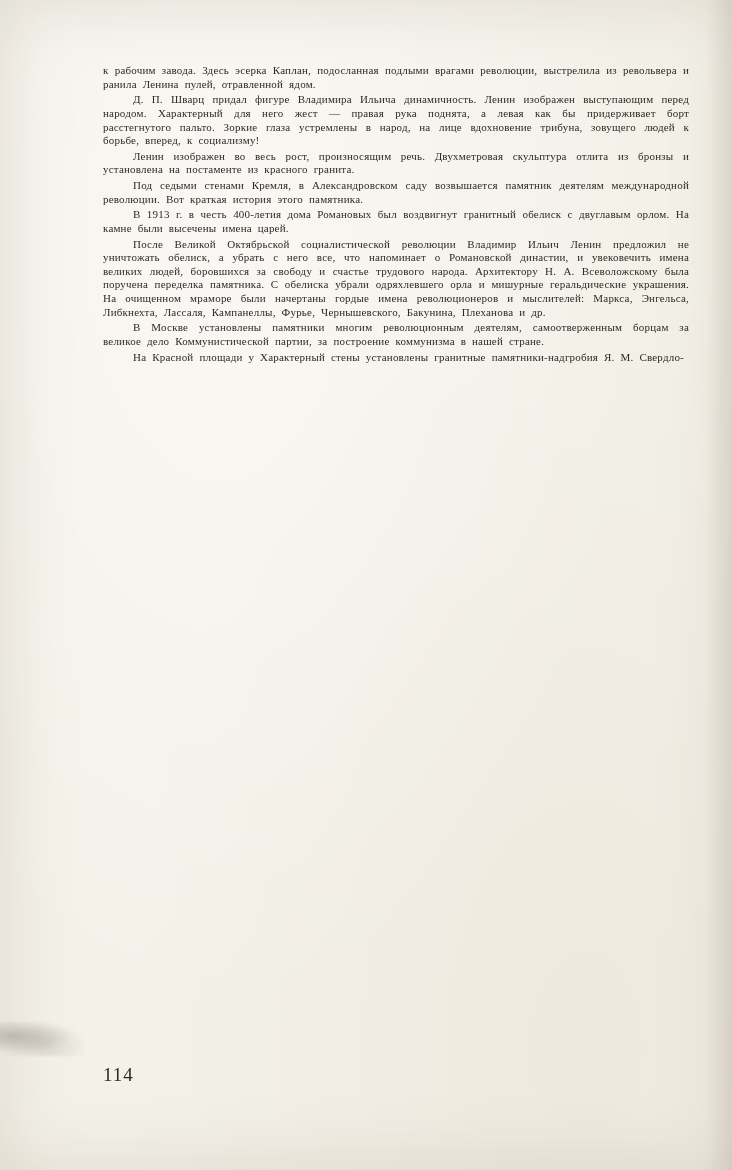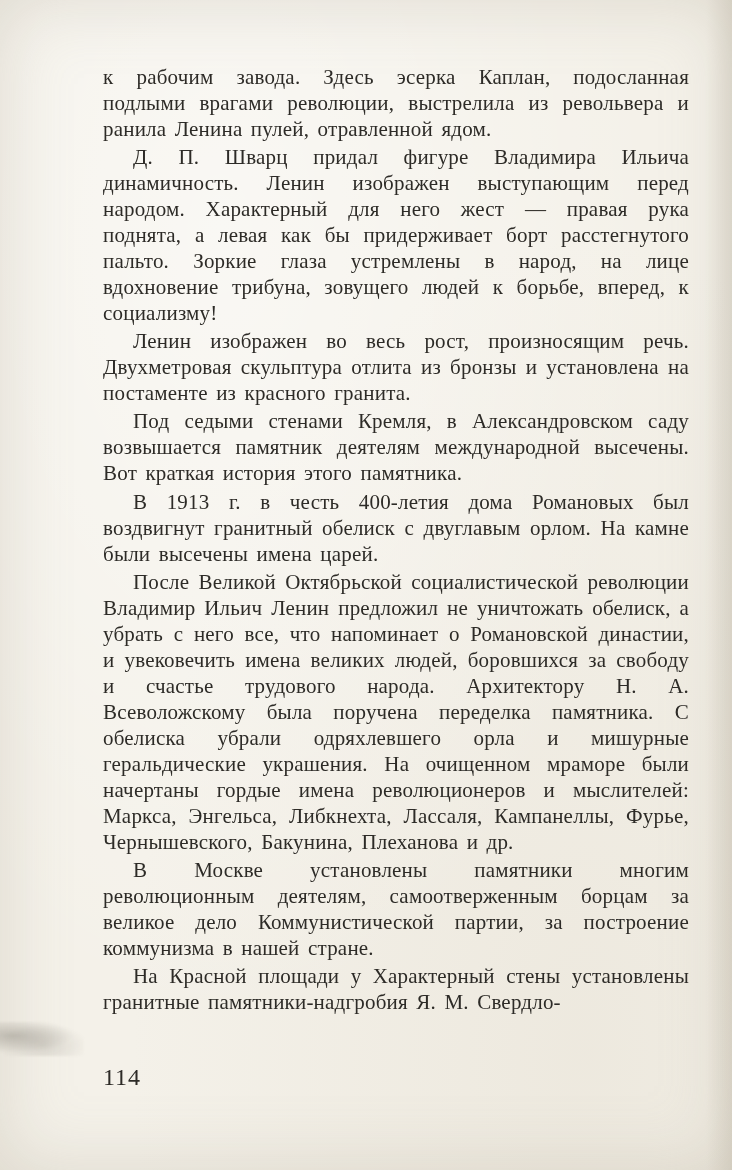--- a/index.html
+++ b/index.html
@@ -23,37 +23,37 @@
       #f4f1e9;
     box-shadow: inset 0 0 70px rgba(170,160,140,0.30);
     overflow: hidden;
   }
   .text-block {
     position: absolute;
     left: 103px;
     top: 64px;
     width: 586px;
     color: #2d2b27;
-    font-size: 21px;
+    font-size: 11px;
     line-height: 1.24;
     text-align: justify;
     letter-spacing: 0.2px;
     word-spacing: 3px;
   }
   .para {
     margin: 0 0 2px 0;
   }
   .para.indent {
     text-indent: 30px;
   }
   .page-number {
     position: absolute;
     left: 103px;
     top: 1064px;
-    font-size: 24px;
+    font-size: 19px;
     letter-spacing: 1px;
     color: #2d2b27;
   }
   .smudge {
     position: absolute;
     left: -6px;
     top: 1022px;
     width: 90px;
     height: 34px;
     background:
@@ -73,21 +73,21 @@
   }
 </style>
 </head>
 <body>
 
 <div class="page">
   <div class="text-block" id="text-block">
       <p class="para">к рабочим завода. Здесь эсерка Каплан, подосланная подлыми врагами революции, выстрелила из револьвера и ранила Ленина пулей, отравленной ядом.</p>
       <p class="para indent">Д. П. Шварц придал фигуре Владимира Ильича динамичность. Ленин изображен выступающим перед народом. Характерный для него жест — правая рука поднята, а левая как бы придерживает борт расстегнутого пальто. Зоркие глаза устремлены в народ, на лице вдохновение трибуна, зовущего людей к борьбе, вперед, к социализму!</p>
       <p class="para indent">Ленин изображен во весь рост, произносящим речь. Двухметровая скульптура отлита из бронзы и установлена на постаменте из красного гранита.</p>
-      <p class="para indent">Под седыми стенами Кремля, в Александровском саду возвышается памятник деятелям международной высечены. Вот краткая история этого памятника.</p>
+      <p class="para indent">Под седыми стенами Кремля, в Александровском саду возвышается памятник деятелям международной революции. Вот краткая история этого памятника.</p>
       <p class="para indent">В 1913 г. в честь 400-летия дома Романовых был воздвигнут гранитный обелиск с двуглавым орлом. На камне были высечены имена царей.</p>
       <p class="para indent">После Великой Октябрьской социалистической революции Владимир Ильич Ленин предложил не уничтожать обелиск, а убрать с него все, что напоминает о Романовской династии, и увековечить имена великих людей, боровшихся за свободу и счастье трудового народа. Архитектору Н. А. Всеволожскому была поручена переделка памятника. С обелиска убрали одряхлевшего орла и мишурные геральдические украшения. На очищенном мраморе были начертаны гордые имена революционеров и мыслителей: Маркса, Энгельса, Либкнехта, Лассаля, Кампанеллы, Фурье, Чернышевского, Бакунина, Плеханова и др.</p>
       <p class="para indent">В Москве установлены памятники многим революционным деятелям, самоотверженным борцам за великое дело Коммунистической партии, за построение коммунизма в нашей стране.</p>
       <p class="para indent">На Красной площади у Характерный стены установлены гранитные памятники-надгробия Я. М. Свердло-</p>
     </div>
   <div class="page-number">114</div>
   <div class="smudge"></div>
   <div class="edge-shadow-right"></div>
 </div>
 

